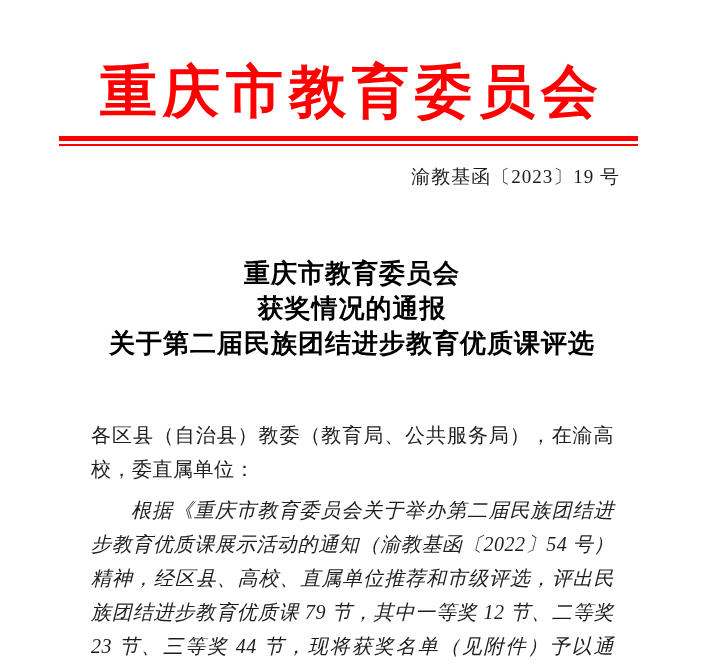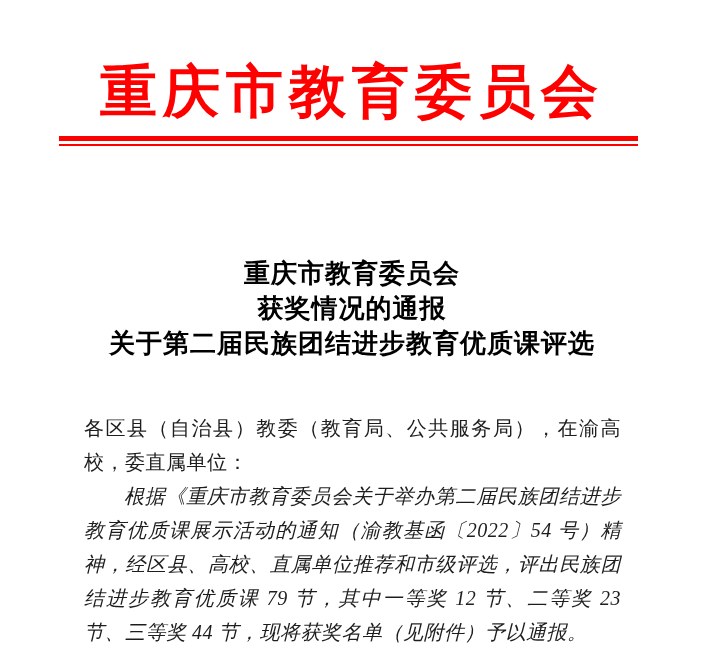--- a/index.html
+++ b/index.html
@@ -69,39 +69,40 @@
     top: 411px;
     left: 84px;
     width: 537px;
     font-size: 20px;
     line-height: 34px;
     color: #1d1d1d;
     text-align: justify;
     letter-spacing: 0.5px;
   }
   .body-text p {
-    margin: 0;
+    margin: 7px;
   }
   .indent {
     text-indent: 2em;
     font-style: italic;
   }
 </style>
 </head>
 <body>
 
 <div class="page">
 
   <div class="letterhead">重庆市教育委员会</div>
 
   <div class="rule-wrap">
     <div class="rule-thick"></div>
     <div class="rule-thin"></div>
   </div>
 
+  <div class="doc-number">渝教基函〔2023〕19 号</div>
 
   <div class="doc-title">
     <div>重庆市教育委员会</div>
     <div>获奖情况的通报</div>
     <div>关于第二届民族团结进步教育优质课评选</div>
   </div>
 
   <div class="body-text">
     <p>各区县（自治县）教委（教育局、公共服务局），在渝高校，委直属单位：</p>
     <p class="indent">根据《重庆市教育委员会关于举办第二届民族团结进步教育优质课展示活动的通知（渝教基函〔2022〕54 号）精神，经区县、高校、直属单位推荐和市级评选，评出民族团结进步教育优质课 79 节，其中一等奖 12 节、二等奖 23 节、三等奖 44 节，现将获奖名单（见附件）予以通报。</p>

